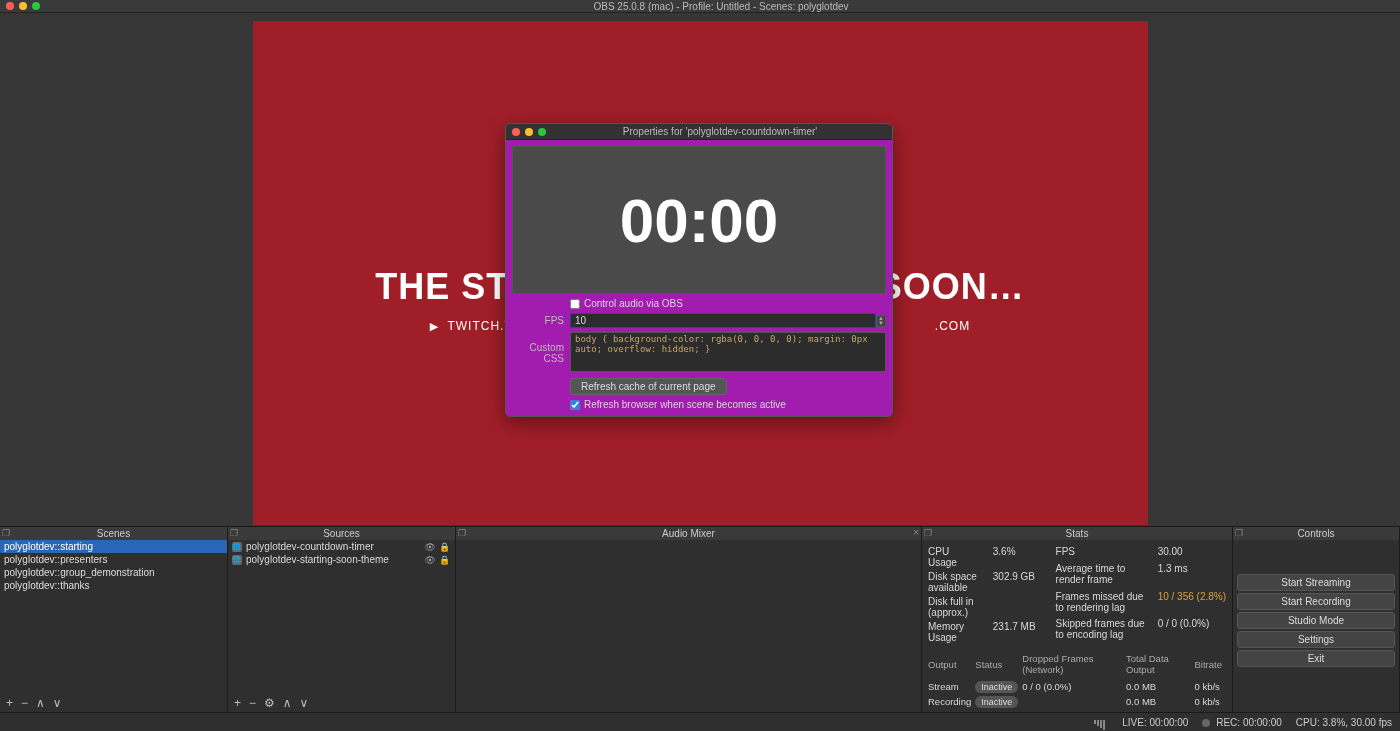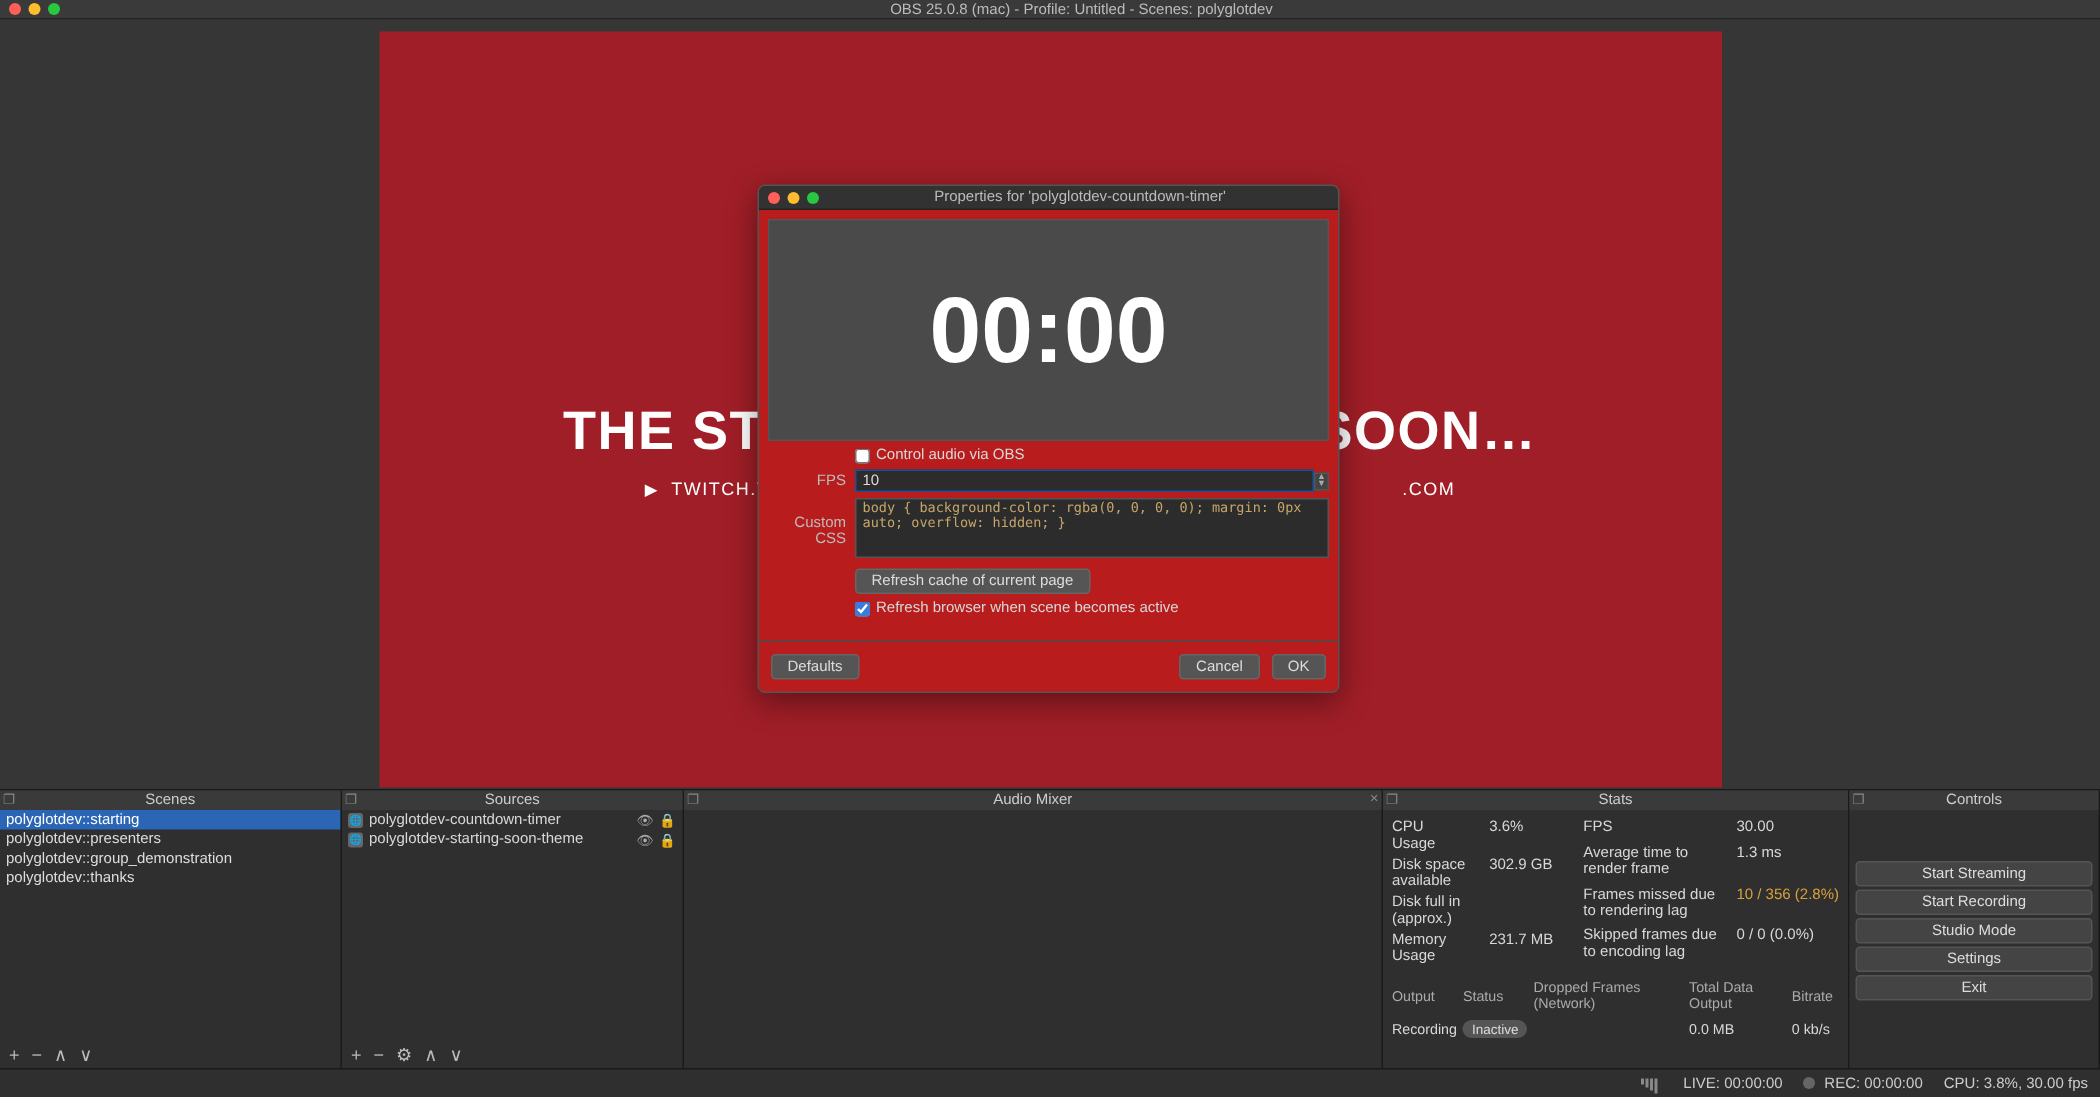--- a/index.html
+++ b/index.html
@@ -45,21 +45,21 @@
   position: absolute; left: 0; right: 0; top: 298px;
   font-size: 12px; letter-spacing: 1px;
 }
 .canvas-twitch { display: inline-block; margin-right: 4px; font-size: 11px; }
 
 
 .dialog {
   position: absolute;
   left: 505px; top: 110px;
   width: 388px;
-  background: #b91c1c;
+  background: #a21caf;
   border: 1px solid #555; border-radius: 5px;
   box-shadow: 0 6px 20px rgba(0,0,0,.4);
   overflow: hidden;
   font-size: 10px;
   z-index: 50;
 }
 .dialog-titlebar {
   height: 16px; background: #323232;
   display: flex; align-items: center; padding: 0 6px;
   border-bottom: 1px solid #222;
@@ -277,27 +277,20 @@
         <div class="field">
           <button class="btn">Refresh cache of current page</button>
         </div>
       </div>
       <div class="dialog-row">
         <div class="lbl"></div>
         <div class="field cb">
           <input type="checkbox" checked="" style="">
           <span>Refresh browser when scene becomes active</span>
         </div>
-      </div>
-    </div>
-    <div class="dialog-buttons">
-      <button class="btn">Defaults</button>
-      <div class="right">
-        <button class="btn">Cancel</button>
-        <button class="btn">OK</button>
       </div>
     </div>
   </div>
 </div>
 
 <div class="docks">
 
   <div class="panel scenes">
     <div class="panel-header">
       <span class="popout">❐</span>
@@ -386,20 +379,27 @@
         <thead>
             <tr>
           <th>Output</th>
           <th>Status</th>
           <th>Dropped Frames (Network)</th>
           <th>Total Data Output</th>
           <th>Bitrate</th>
         </tr>
           </thead>
         <tbody id="stats-rows">
+            <tr>
+              <td>Stream</td>
+              <td><span class="inactive-badge">Inactive</span></td>
+              <td>0 / 0 (0.0%)</td>
+              <td>0.0 MB</td>
+              <td>0 kb/s</td>
+            </tr>
             <tr>
               <td>Recording</td>
               <td><span class="inactive-badge">Inactive</span></td>
               <td></td>
               <td>0.0 MB</td>
               <td>0 kb/s</td>
             </tr>
           </tbody>
       </table>
 

